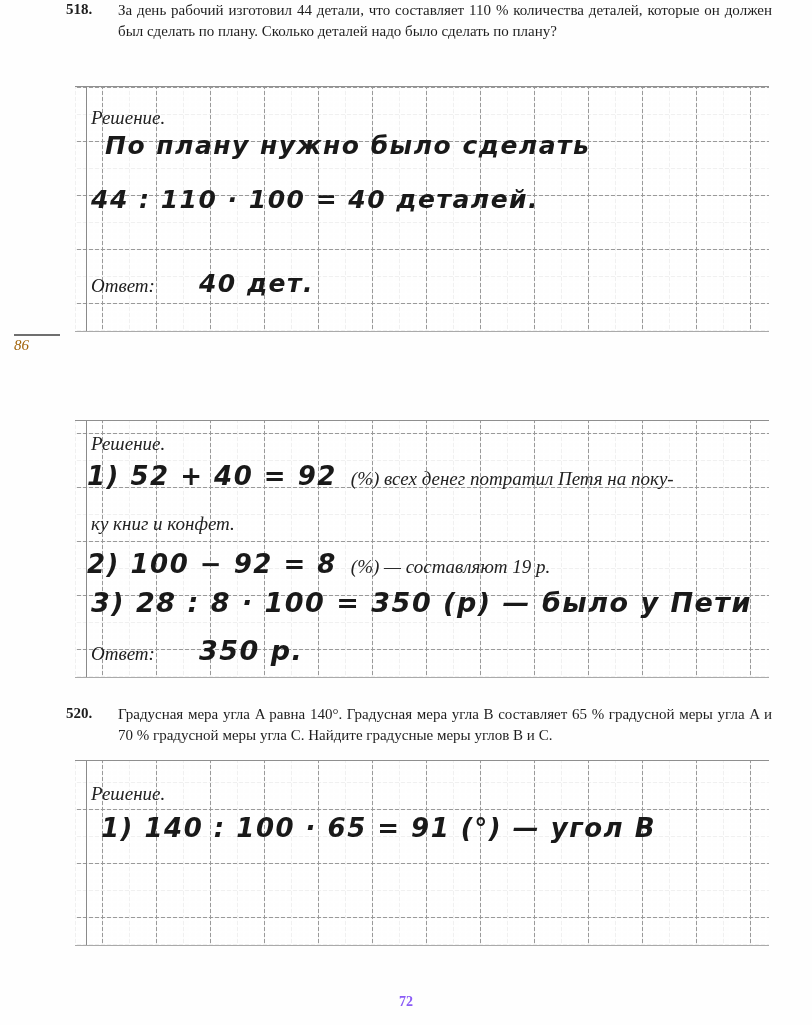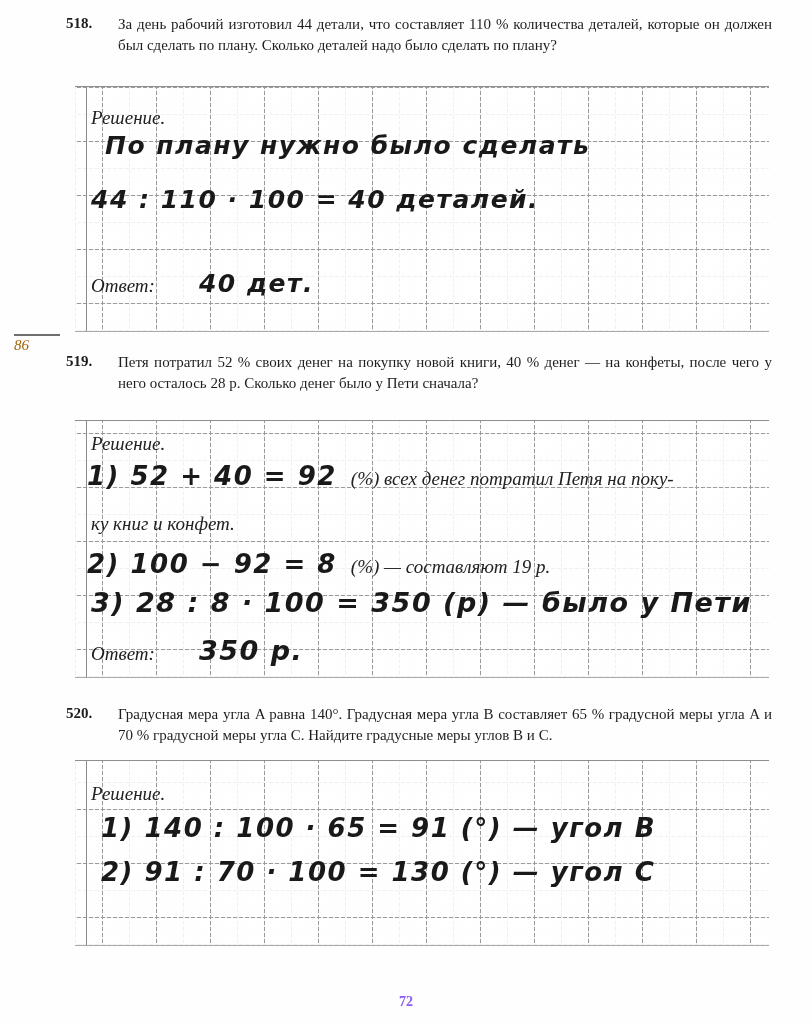--- a/index.html
+++ b/index.html
@@ -51,45 +51,41 @@
   .page-number {
     position: absolute; left: 0; right: 0; top: 994px; text-align: center;
     font-weight: 700; font-size: 14px; color: #8b5cf6;
   }
 </style>
 </head>
 <body>
 
 <div class="page">
 
-  <div class="phead" style="top:14px;">
+  <div class="phead" style="top:0;">
     <span class="pnum">518.</span>
     <p class="ptext">За день рабочий изготовил 44 детали, что составляет 110 % количества деталей, которые он должен был сделать по плану. Сколько деталей надо было сделать по плану?</p>
   </div>
 
   <div class="grid-area" style="top:86px;height:246px;">
     <div class="reshenie" style="left:16px;top:20px;">Решение.</div>
     <div class="row" style="left:30px;top:44px;">
       <span class="hw hw29">По плану нужно было сделать</span>
     </div>
     <div class="row" style="left:16px;top:98px;">
       <span class="hw hw29">44 : 110 · 100 = 40  деталей.</span>
     </div>
     <div class="row" style="left:16px;top:182px;gap:44px;">
       <span class="answer-label">Ответ:</span>
       <span class="hw hw29">40 дет.</span>
     </div>
   </div>
 
   <div class="margin-note">86</div>
 
-  <div class="phead" style="top:352px;">
-    <span class="pnum">519.</span>
-    <p class="ptext">Петя потратил 52 % своих денег на покупку новой книги, 40 % денег — на конфеты, после чего у него осталось 28 р. Сколько денег было у Пети сначала?</p>
-  </div>
 
   <div class="grid-area" style="top:420px;height:258px;">
     <div class="reshenie" style="left:16px;top:12px;">Решение.</div>
     <div class="row" style="left:12px;top:40px;">
       <span class="hw hw26">1) 52 + 40 = 92</span>
       <span class="cursive">(%) всех денег потратил Петя на поку-</span>
     </div>
     <div class="row" style="left:16px;top:92px;">
       <span class="cursive">ку книг и конфет.</span>
     </div>
@@ -109,20 +105,17 @@
   <div class="phead" style="top:704px;">
     <span class="pnum">520.</span>
     <p class="ptext">Градусная мера угла A равна 140°. Градусная мера угла B составляет 65 % градусной меры угла A и 70 % градусной меры угла C. Найдите градусные меры углов B и C.</p>
   </div>
 
   <div class="grid-area" style="top:760px;height:186px;">
     <div class="reshenie" style="left:16px;top:22px;">Решение.</div>
     <div class="row" style="left:26px;top:52px;">
       <span class="hw hw26">1) 140 : 100 · 65 = 91 (°) — угол В</span>
     </div>
-    <div class="row" style="left:26px;top:96px;">
-      <span class="hw hw26">2) 91 : 70 · 100 = 130 (°) — угол С</span>
-    </div>
   </div>
 
   <div class="page-number">72</div>
 
 </div>
 
 </body></html>

